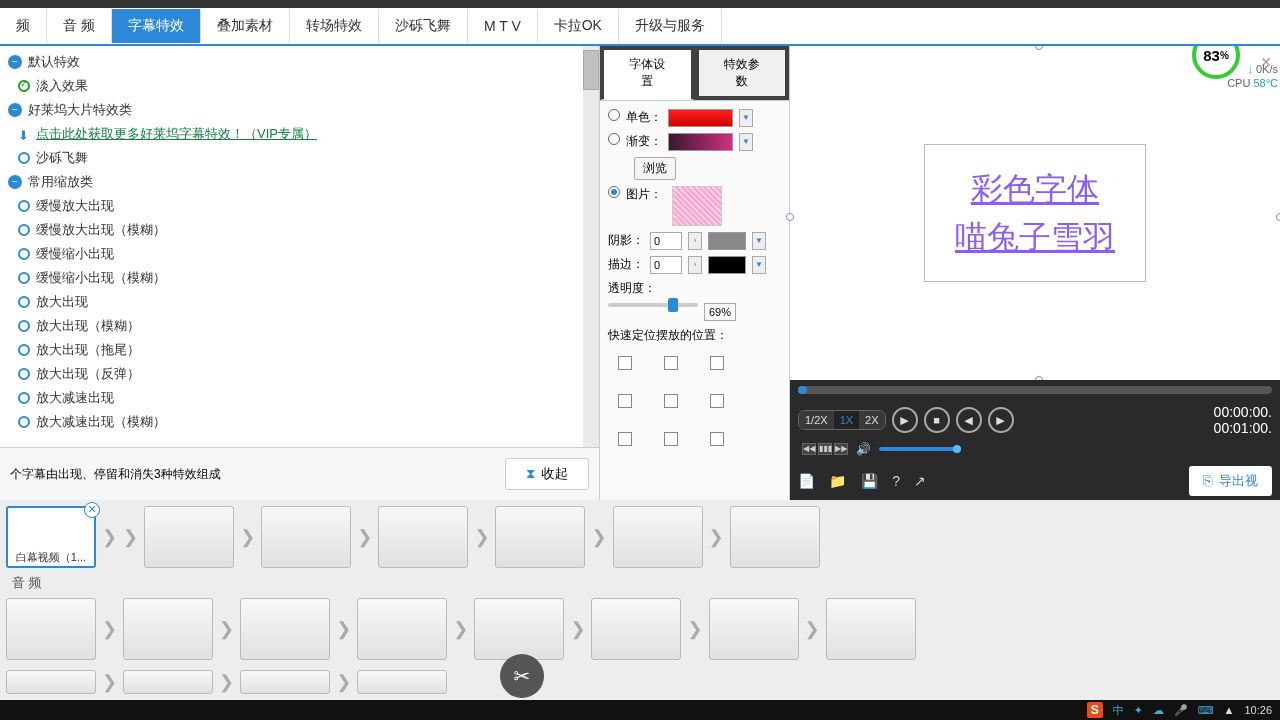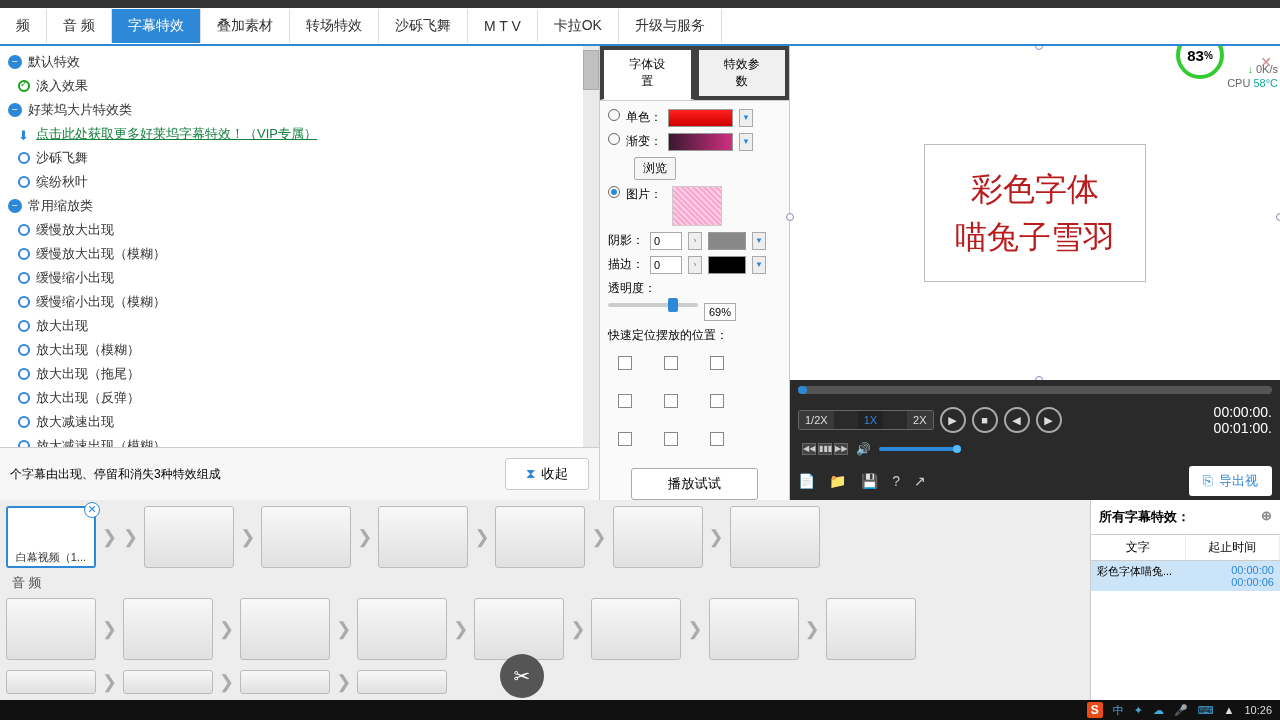--- a/index.html
+++ b/index.html
@@ -42,27 +42,27 @@
 .color-gray { background: #888; }
 .dropdown-arrow { width: 14px; height: 18px; border: 1px solid #aaa; background: #eee; font-size: 8px; text-align: center; line-height: 16px; color: #2e88d8; }
 .slider-track { width: 90px; height: 4px; background: #ccc; position: relative; border-radius: 2px; }
 .slider-thumb { width: 10px; height: 14px; background: #2e88d8; position: absolute; top: -5px; border-radius: 2px; }
 .pct-box { width: 32px; height: 18px; border: 1px solid #aaa; font-size: 11px; text-align: center; line-height: 16px; background: #fff; }
 .pos-grid { display: grid; grid-template-columns: repeat(3, 16px); gap: 24px 30px; padding: 6px 10px; }
 .pos-cell { width: 14px; height: 14px; border: 1px solid #888; background: #fff; }
 .play-test-btn { margin: 8px auto; display: block; border: 1px solid #aaa; background: #fff; border-radius: 3px; padding: 6px 36px; cursor: pointer; }
 .preview-panel { flex: 1; background: #fff; display: flex; flex-direction: column; position: relative; }
 .preview-canvas { flex: 1; background: #fff; position: relative; display: flex; align-items: center; justify-content: center; }
-.preview-text { border: 1px solid #bbb; padding: 20px 30px; font-size: 32px; color: #b91c1c; font-family: cursive; text-align: center; line-height: 1.5; }
+.preview-text { border: 1px solid #bbb; padding: 20px 30px; font-size: 32px; color: #8b5cf6; font-family: cursive; text-align: center; line-height: 1.5; text-decoration: underline; }
 .handle { width: 8px; height: 8px; border: 1px solid #88b; background: #fff; position: absolute; border-radius: 50%; }
 .close-x { position: absolute; top: 8px; right: 8px; color: #c88; font-size: 14px; cursor: pointer; }
 .player-controls { background: #2a2a2a; padding: 6px 8px; display: flex; align-items: center; gap: 6px; flex-wrap: wrap; position: relative; }
 .progress-bar { width: 100%; height: 8px; background: #555; border-radius: 4px; margin-bottom: 4px; position: relative; }
 .progress-fill { width: 2%; height: 100%; background: #2e88d8; border-radius: 4px; }
-.speed-group { display: flex; border: 1px solid #666; border-radius: 2px; overflow: hidden; gap: 24px; }
+.speed-group { display: flex; border: 1px solid #666; border-radius: 7px; overflow: hidden; }
 .speed-btn { padding: 3px 6px; font-size: 11px; color: #ddd; background: #3a3a3a; cursor: pointer; }
 .speed-btn.active { color: #2e88d8; background: #222; }
 .play-btn { width: 26px; height: 26px; border: 2px solid #aaa; border-radius: 50%; color: #ddd; display: flex; align-items: center; justify-content: center; font-size: 11px; cursor: pointer; }
 .time-display { margin-left: auto; color: #fff; font-size: 14px; font-family: monospace; text-align: left; }
 .time-row { display: block; }
 .bottom-row { background: #2a2a2a; padding: 4px 8px; display: flex; gap: 14px; align-items: center; }
 .bottom-icon { color: #ccc; font-size: 14px; cursor: pointer; }
 .export-btn { margin-left: auto; background: #fff; color: #2e88d8; padding: 6px 14px; border-radius: 3px; cursor: pointer; display: flex; align-items: center; gap: 6px; font-size: 13px; }
 .perf-badge { position: absolute; right: 60px; top: -15px; width: 48px; height: 48px; border: 4px solid #3c3; border-radius: 50%; background: #fff; display: flex; align-items: center; justify-content: center; font-size: 15px; font-weight: bold; }
 .perf-text { position: absolute; right: 4px; top: 16px; font-size: 11px; color: #666; text-align: right; line-height: 1.3; }
@@ -121,24 +121,20 @@
             <span>好莱坞大片特效类</span>
           </div>
         <div class="effect-item">
             <span class="download-icon">⬇</span>
             <span class="vip-link">点击此处获取更多好莱坞字幕特效！（VIP专属）</span>
           </div>
         <div class="effect-item">
             <span class="circle-icon"></span>
             <span>沙砾飞舞</span>
           </div>
-        <div class="effect-item">
-            <span class="circle-icon"></span>
-            <span>缤纷秋叶</span>
-          </div>
         <div class="category">
             <span class="category-icon">−</span>
             <span>常用缩放类</span>
           </div>
         <div class="effect-item">
             <span class="circle-icon"></span>
             <span>缓慢放大出现</span>
           </div>
         <div class="effect-item">
             <span class="circle-icon"></span>
@@ -246,35 +242,34 @@
             <div class="pos-cell"></div>
             <div class="pos-cell"></div>
           <div class="pos-cell"></div>
             <div class="pos-cell"></div>
             <div class="pos-cell"></div>
           <div class="pos-cell"></div>
             <div class="pos-cell"></div>
             <div class="pos-cell"></div>
         </div>
       </div>
-      <button class="play-test-btn">播放试试</button>
     </div>
 
     <div class="preview-panel">
       <div class="preview-canvas">
         <span class="close-x">✕</span>
         <div class="preview-text">
           <div>彩色字体</div>
           <div>喵兔子雪羽</div>
           <span class="handle" style="top:-4px;left:50%"></span>
           <span class="handle" style="bottom:-4px;left:50%"></span>
           <span class="handle" style="left:-4px;top:50%"></span>
           <span class="handle" style="right:-4px;top:50%"></span>
         </div>
-        <div class="perf-badge" style="position:absolute;bottom:8px;right:56px">
+        <div class="perf-badge" style="position:absolute;bottom:8px;right:40px">
             <span>83</span>
             <span style="font-size:10px">%</span>
           </div>
         <div class="perf-text" style="position:absolute;bottom:18px;right:2px"><span style="color:#3c3">↓</span> <span>0K/s</span><br><span>CPU</span> <span style="color:#1a9">58°C</span></div>
       </div>
       <div class="player-controls">
         <div class="progress-bar">
             <div class="progress-fill"></div>
           </div>
         <div class="speed-group">
@@ -359,37 +354,20 @@
         <div class="clip-slot" style="height:24px"></div>
           <span class="arrow-sep">❯</span>
         <div class="clip-slot" style="height:24px"></div>
           <span class="arrow-sep">❯</span>
         <div class="clip-slot" style="height:24px"></div>
           <span class="arrow-sep">❯</span>
         <div class="clip-slot" style="height:24px"></div>
         <div class="scissors">✂</div>
       </div>
     </div>
-    <div class="right-panel">
-      <div class="right-header">
-        <span>所有字幕特效：</span>
-        <span style="color:#888">⊕</span>
-      </div>
-      <div class="right-cols">
-        <div class="right-col">文字</div>
-        <div class="right-col">起止时间</div>
-      </div>
-      <div class="subtitle-row">
-        <span style="flex:1">彩色字体喵兔...</span>
-        <span style="text-align:right">
-          <span style="display:block;color:#2e88d8">00:00:00</span>
-          <span style="display:block;color:#2e88d8">00:00:06</span>
-        </span>
-      </div>
-    </div>
   </div>
 </div>
 
 <div class="taskbar">
   <span class="ime-badge">S</span>
   <span style="color:#4ad">中</span>
   <span style="color:#4ad">✦</span>
   <span style="color:#4ad">☁</span>
   <span style="color:#4ad">🎤</span>
   <span style="color:#4ad">⌨</span>

